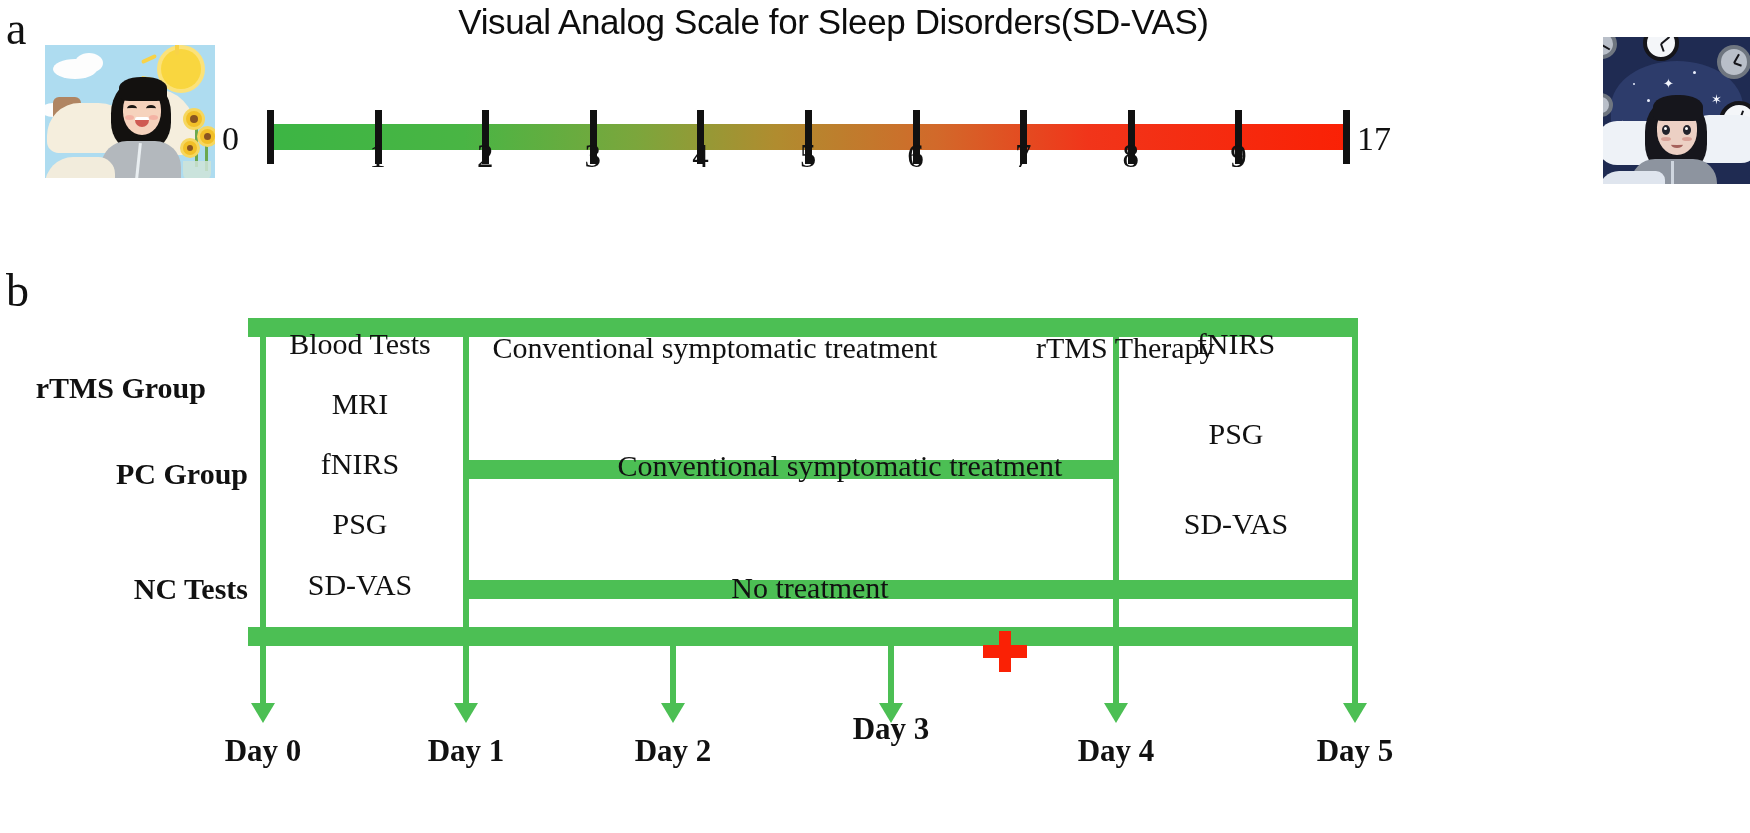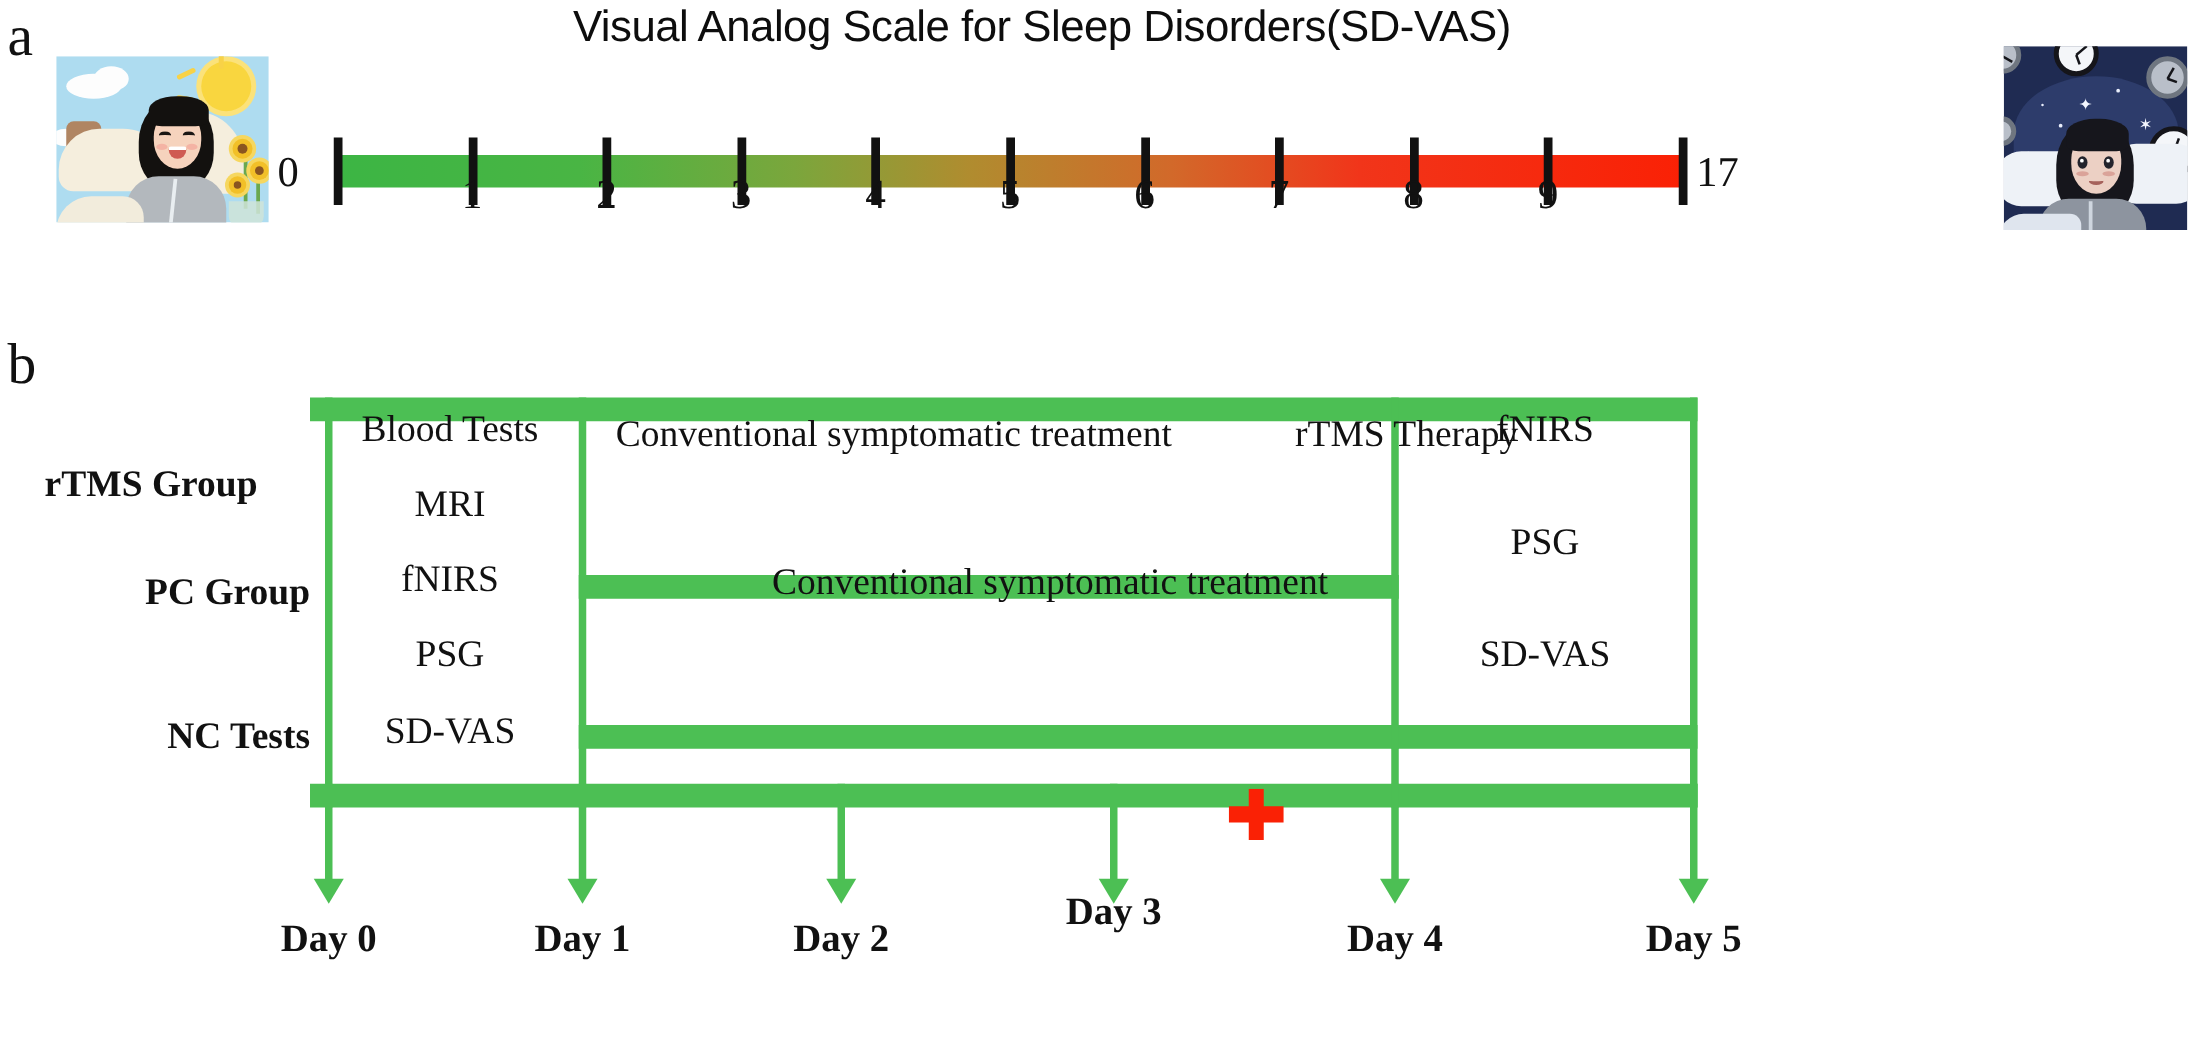--- a/index.html
+++ b/index.html
@@ -306,20 +306,21 @@
       </svg>
     </div>
     <div class="cell-text" style="left:1036px; top:72px; width:0; white-space:nowrap; transform:translateX(-50%); text-align:center;">rTMS Therapy</div>
 
     <div class="stack-item" style="left:1236px; top:72px;">fNIRS</div>
     <div class="stack-item" style="left:1236px; top:162px;">PSG</div>
     <div class="stack-item" style="left:1236px; top:252px;">SD-VAS</div>
 
     <div class="cell-text" style="left:570px; top:190px; width:540px;">Conventional symptomatic treatment</div>
 
+    <div class="cell-text" style="left:530px; top:312px; width:560px;">No treatment</div>
 
     <div class="day-arrow" style="left:260px; top:372px; height:80px;"></div>
     <div class="day-head" style="left:251px; top:448px;"></div>
     <div class="day-label" style="left:263px; top:478px;">Day 0</div>
 
     <div class="day-arrow" style="left:463px; top:372px; height:80px;"></div>
     <div class="day-head" style="left:454px; top:448px;"></div>
     <div class="day-label" style="left:466px; top:478px;">Day 1</div>
 
     <div class="day-arrow" style="left:670px; top:372px; height:80px;"></div>

